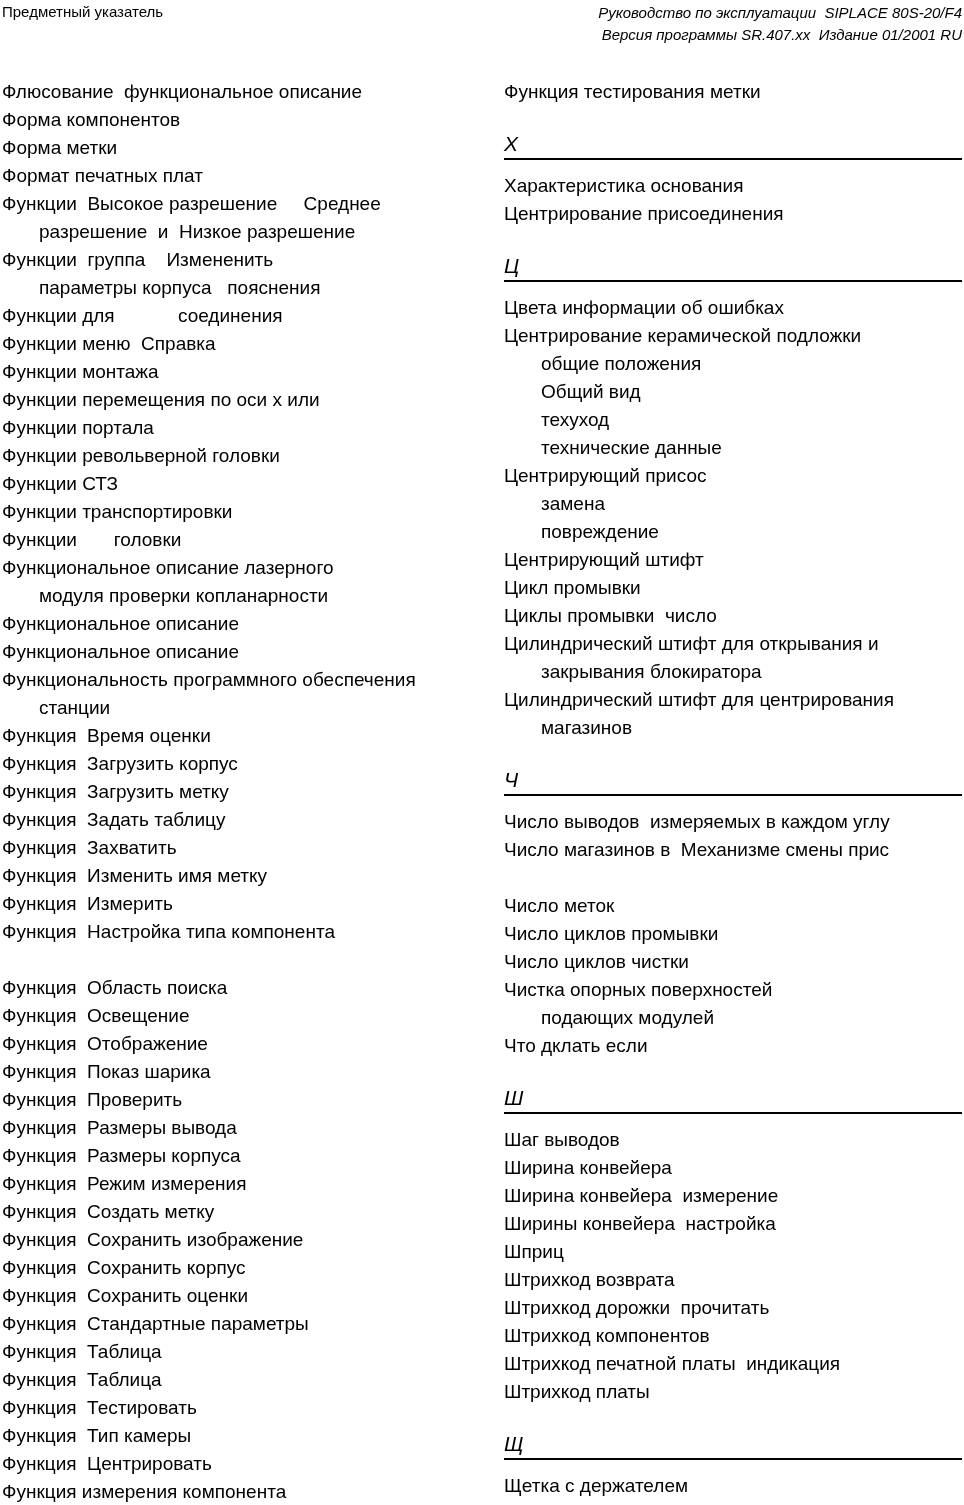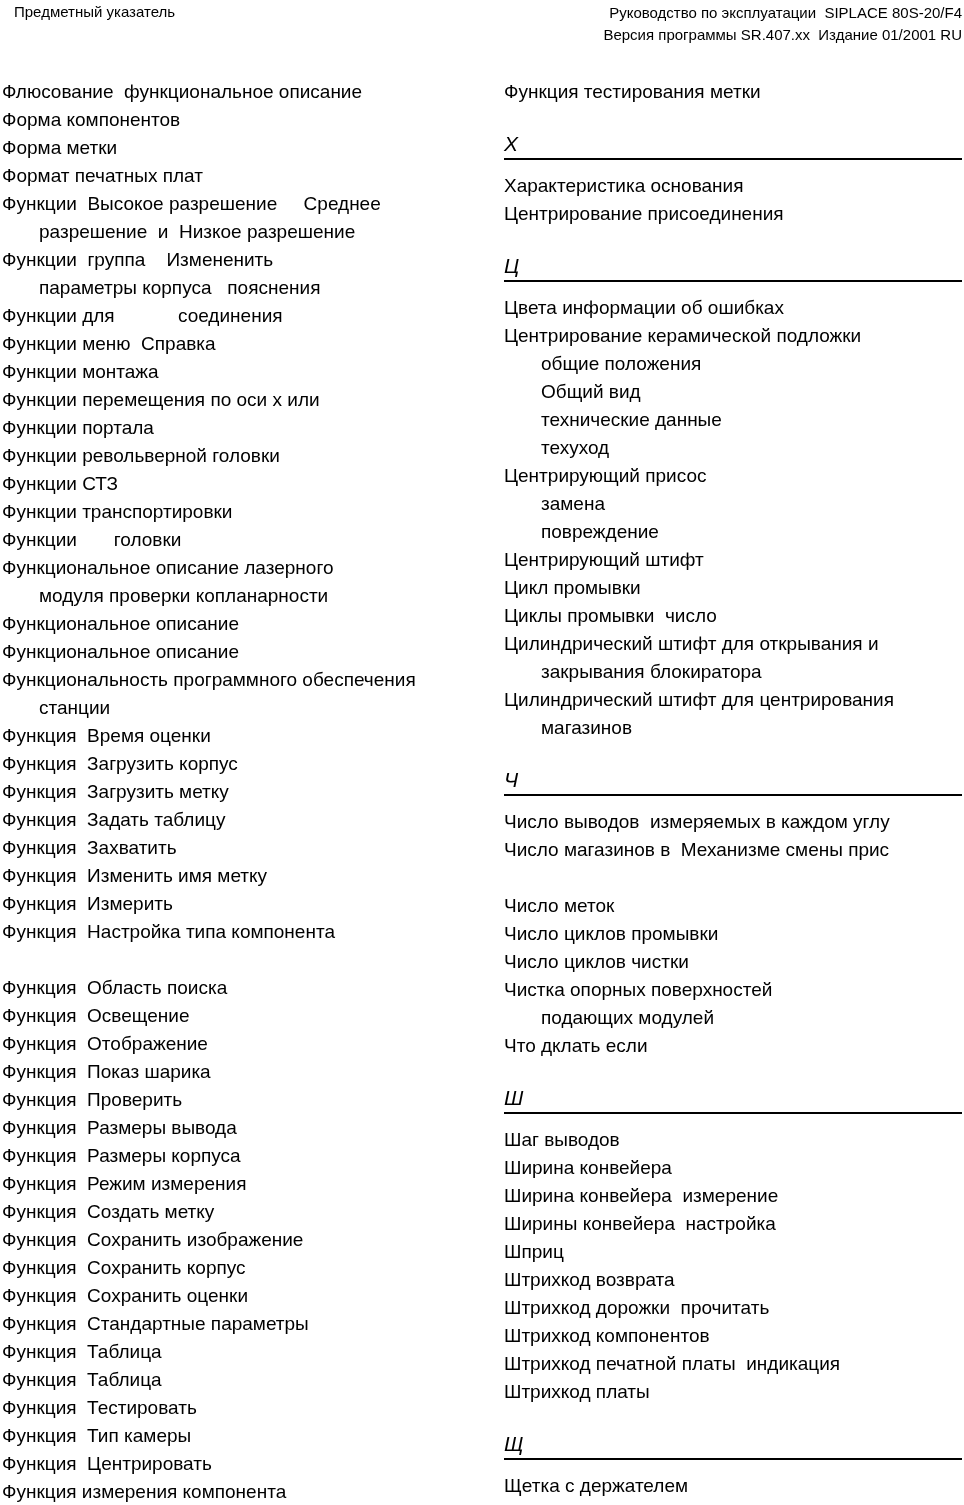--- a/index.html
+++ b/index.html
@@ -9,27 +9,27 @@
     font-family: "Liberation Sans", sans-serif;
   }
   .page {
     position: relative;
     width: 964px; height: 1505px;
     background: #ffffff;
     overflow: hidden;
   }
   .hdr-left {
     position: absolute; top: 2px; left: 2px;
-    font-size: 15px; line-height: 20px; white-space: pre; margin-left: 12px;
+    font-size: 15px; line-height: 20px; white-space: pre;
   }
   .hdr-right {
     position: absolute; top: 2px; right: 2px;
     text-align: right; font-size: 15px; line-height: 22px;
   }
-  .hdr-right div { white-space: pre; }
+  .hdr-right div { white-space: pre; font-style: italic; }
   .col {
     position: absolute; top: 78px;
     font-size: 19px;
   }
   .col-left  { left: 2px;   width: 480px; }
   .col-right { left: 504px; width: 458px; }
   .line {
     height: 28px; line-height: 28px;
     white-space: pre; overflow: visible;
   }
@@ -110,22 +110,22 @@
   <div class="col col-right">
       <div class="line">Функция тестирования метки</div>
       <div class="section">Х</div>
       <div class="line">Характеристика основания</div>
       <div class="line">Центрирование присоединения</div>
       <div class="section">Ц</div>
       <div class="line">Цвета информации об ошибках</div>
       <div class="line">Центрирование керамической подложки</div>
       <div class="line cont">общие положения</div>
       <div class="line cont">Общий вид</div>
+      <div class="line cont">техуход</div>
       <div class="line cont">технические данные</div>
-      <div class="line cont">техуход</div>
       <div class="line">Центрирующий присос</div>
       <div class="line cont">замена</div>
       <div class="line cont">повреждение</div>
       <div class="line">Центрирующий штифт</div>
       <div class="line">Цикл промывки</div>
       <div class="line">Циклы промывки  число</div>
       <div class="line">Цилиндрический штифт для открывания и</div>
       <div class="line cont">закрывания блокиратора</div>
       <div class="line">Цилиндрический штифт для центрирования</div>
       <div class="line cont">магазинов</div>

